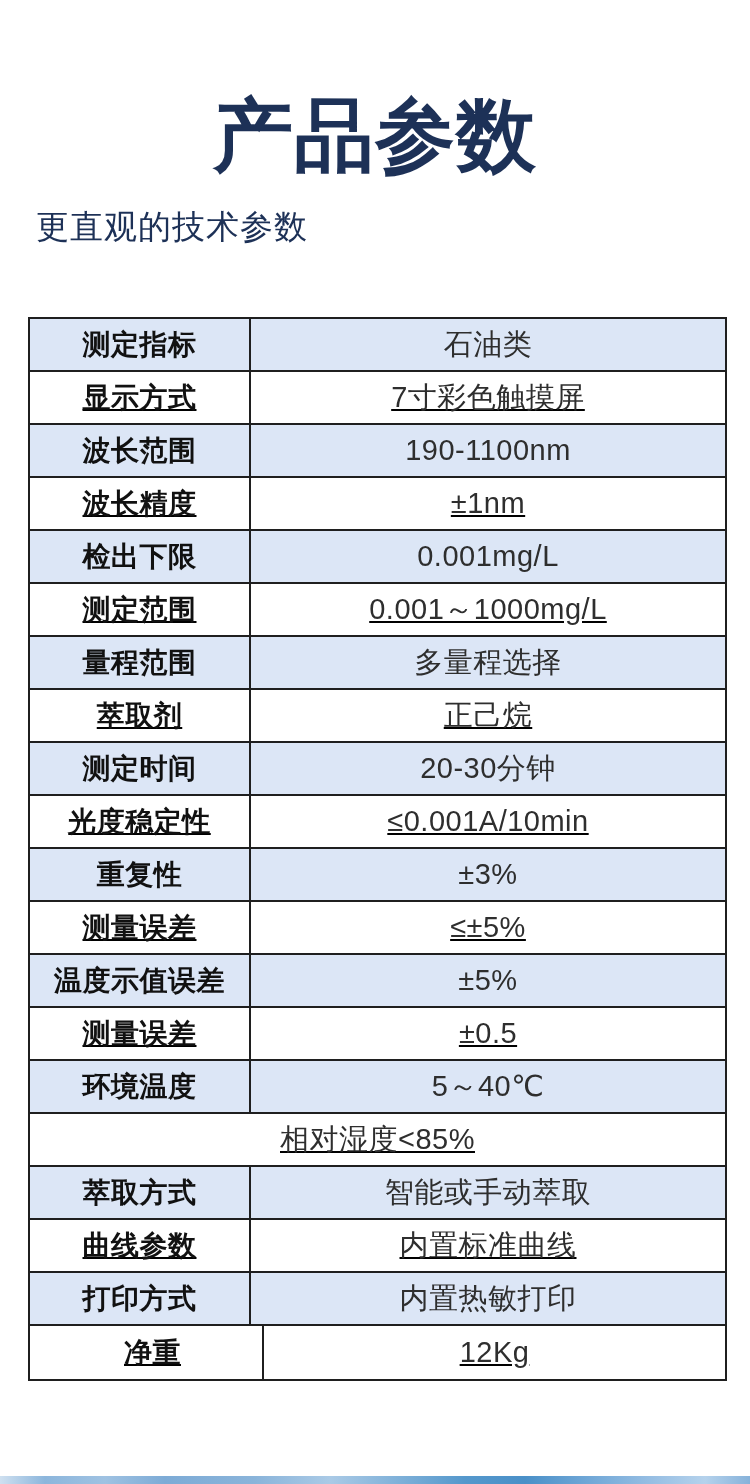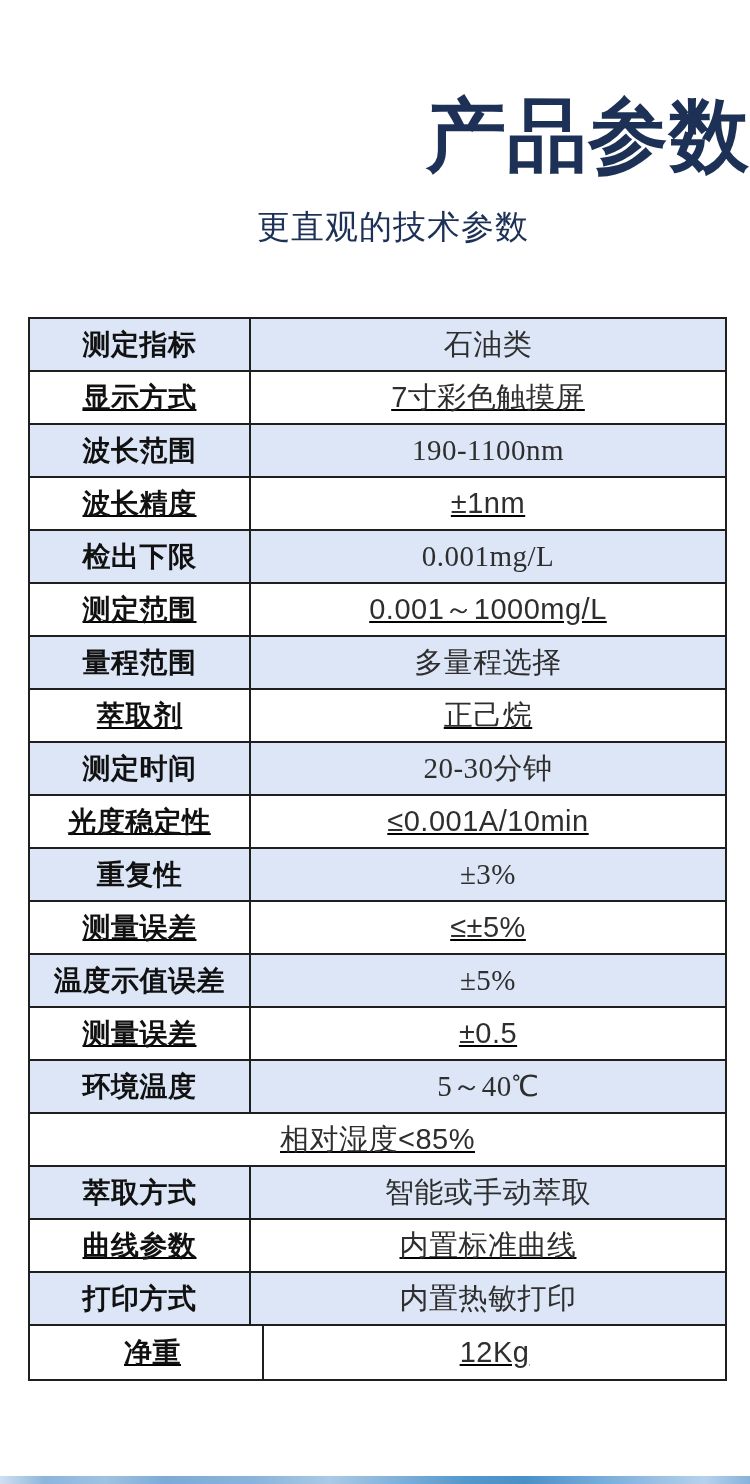--- a/index.html
+++ b/index.html
@@ -17,52 +17,52 @@
     width:750px;
     height:1484px;
     background:#ffffff;
     overflow:hidden;
     font-family:"Liberation Sans","DejaVu Sans",sans-serif;
     margin:0 auto;
   }
   .title{
     position:absolute;
     top:96px; left:0; width:100%;
-    text-align:right;
+    text-align:center;
     font-size:80px;
     line-height:1.0;
     font-weight:900;
     color:var(--title-navy,#1d3157);
     letter-spacing:1px;
   }
   .subtitle{
     position:absolute;
     top:209px; left:0; width:100%;
-    text-align:center;
+    text-align:left;
     font-size:33px;
     line-height:1.1;
     font-weight:500;
     color:var(--title-navy,#1d3157);
     letter-spacing:1px;
     padding-left:36px;
   }
   .spec-table{
     position:absolute;
     left:28px; top:317px;
     width:699px;
     border:2px solid var(--border-dark,#1f1f1f);
     background:#ffffff;
   }
   .row{
     display:flex;
     height:53px;
     border-bottom:2px solid var(--border-dark,#1f1f1f);
   }
   .row:last-child{border-bottom:none;margin-left:13px;}
-  .row.blue{background:var(--row-blue,#dce6f6);font-family:Liberation Serif, serif;}
+  .row.blue{background:var(--row-blue,#dce6f6);}
   .row.white{background:var(--row-white,#ffffff);text-decoration:underline;}
   .cell{
     display:flex;
     align-items:center;
     justify-content:center;
     overflow:hidden;
   }
   .cell.label{
     width:221px;
     border-right:2px solid var(--border-dark,#1f1f1f);

